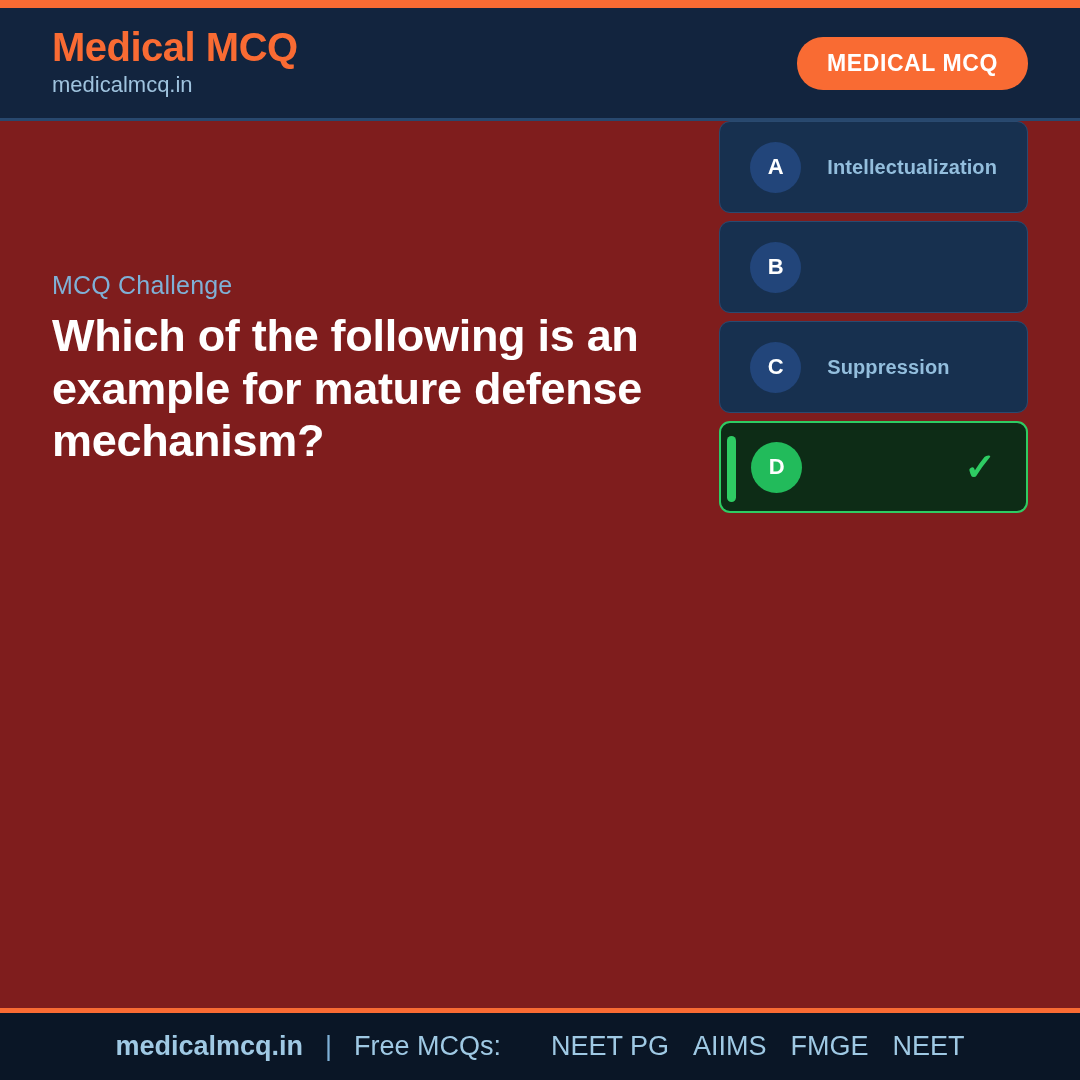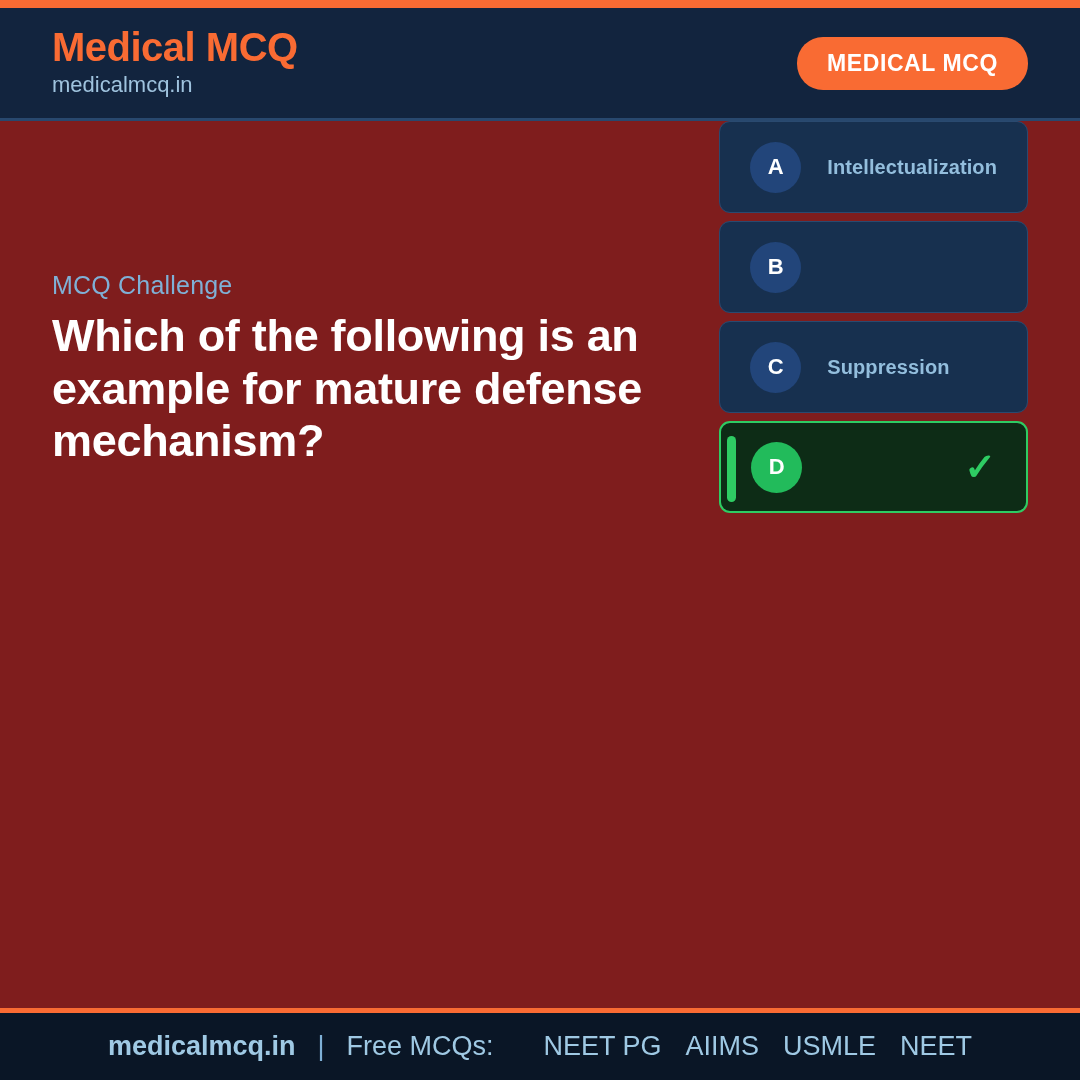--- a/index.html
+++ b/index.html
@@ -218,18 +218,18 @@
     </div>
   </div>
 
   <div class="footer">
     <div class="footer-inner">
       <span class="f-site">medicalmcq.in</span>
       <span class="f-sep">|</span>
       <span class="f-label">Free MCQs:</span>
       <span class="f-exam">NEET PG</span>
       <span class="f-exam">AIIMS</span>
-      <span class="f-exam">USMLE</span>
+      <span class="f-exam">FMGE</span>
       <span class="f-exam">NEET</span>
     </div>
   </div>
 
 </div>
 
 </body></html>

